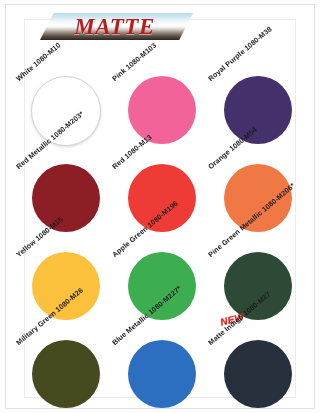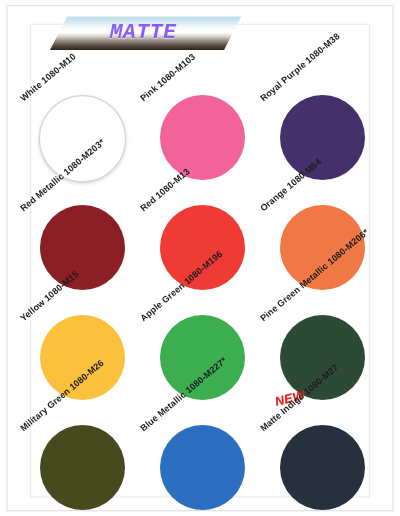--- a/index.html
+++ b/index.html
@@ -48,26 +48,26 @@
        #fbfbfb 50%,
        #d8d2cc 60%,
        #9b8f86 72%,
        #5e534a 85%,
        #2b2420 100%);
   }
   .banner-title{
     position:absolute;
     left:0;top:0;right:0;bottom:0;
     display:flex;align-items:center;justify-content:center;
-    font-family:Liberation Mono, monospace;
+    font-family:Liberation Serif, serif;
     font-weight:bold;
     font-style:italic;
-    font-size:17px;
+    font-size:23px;
     letter-spacing:0.5px;
-    color:#8b5cf6;
+    color:#b91c1c;
     padding-right:4px;
     box-sizing:border-box;
     text-shadow:0 1px 0 rgba(255,255,255,.45);
   }
 
   
   .grid{
     position:absolute;
     left:18px;top:44px;
     width:288px;

